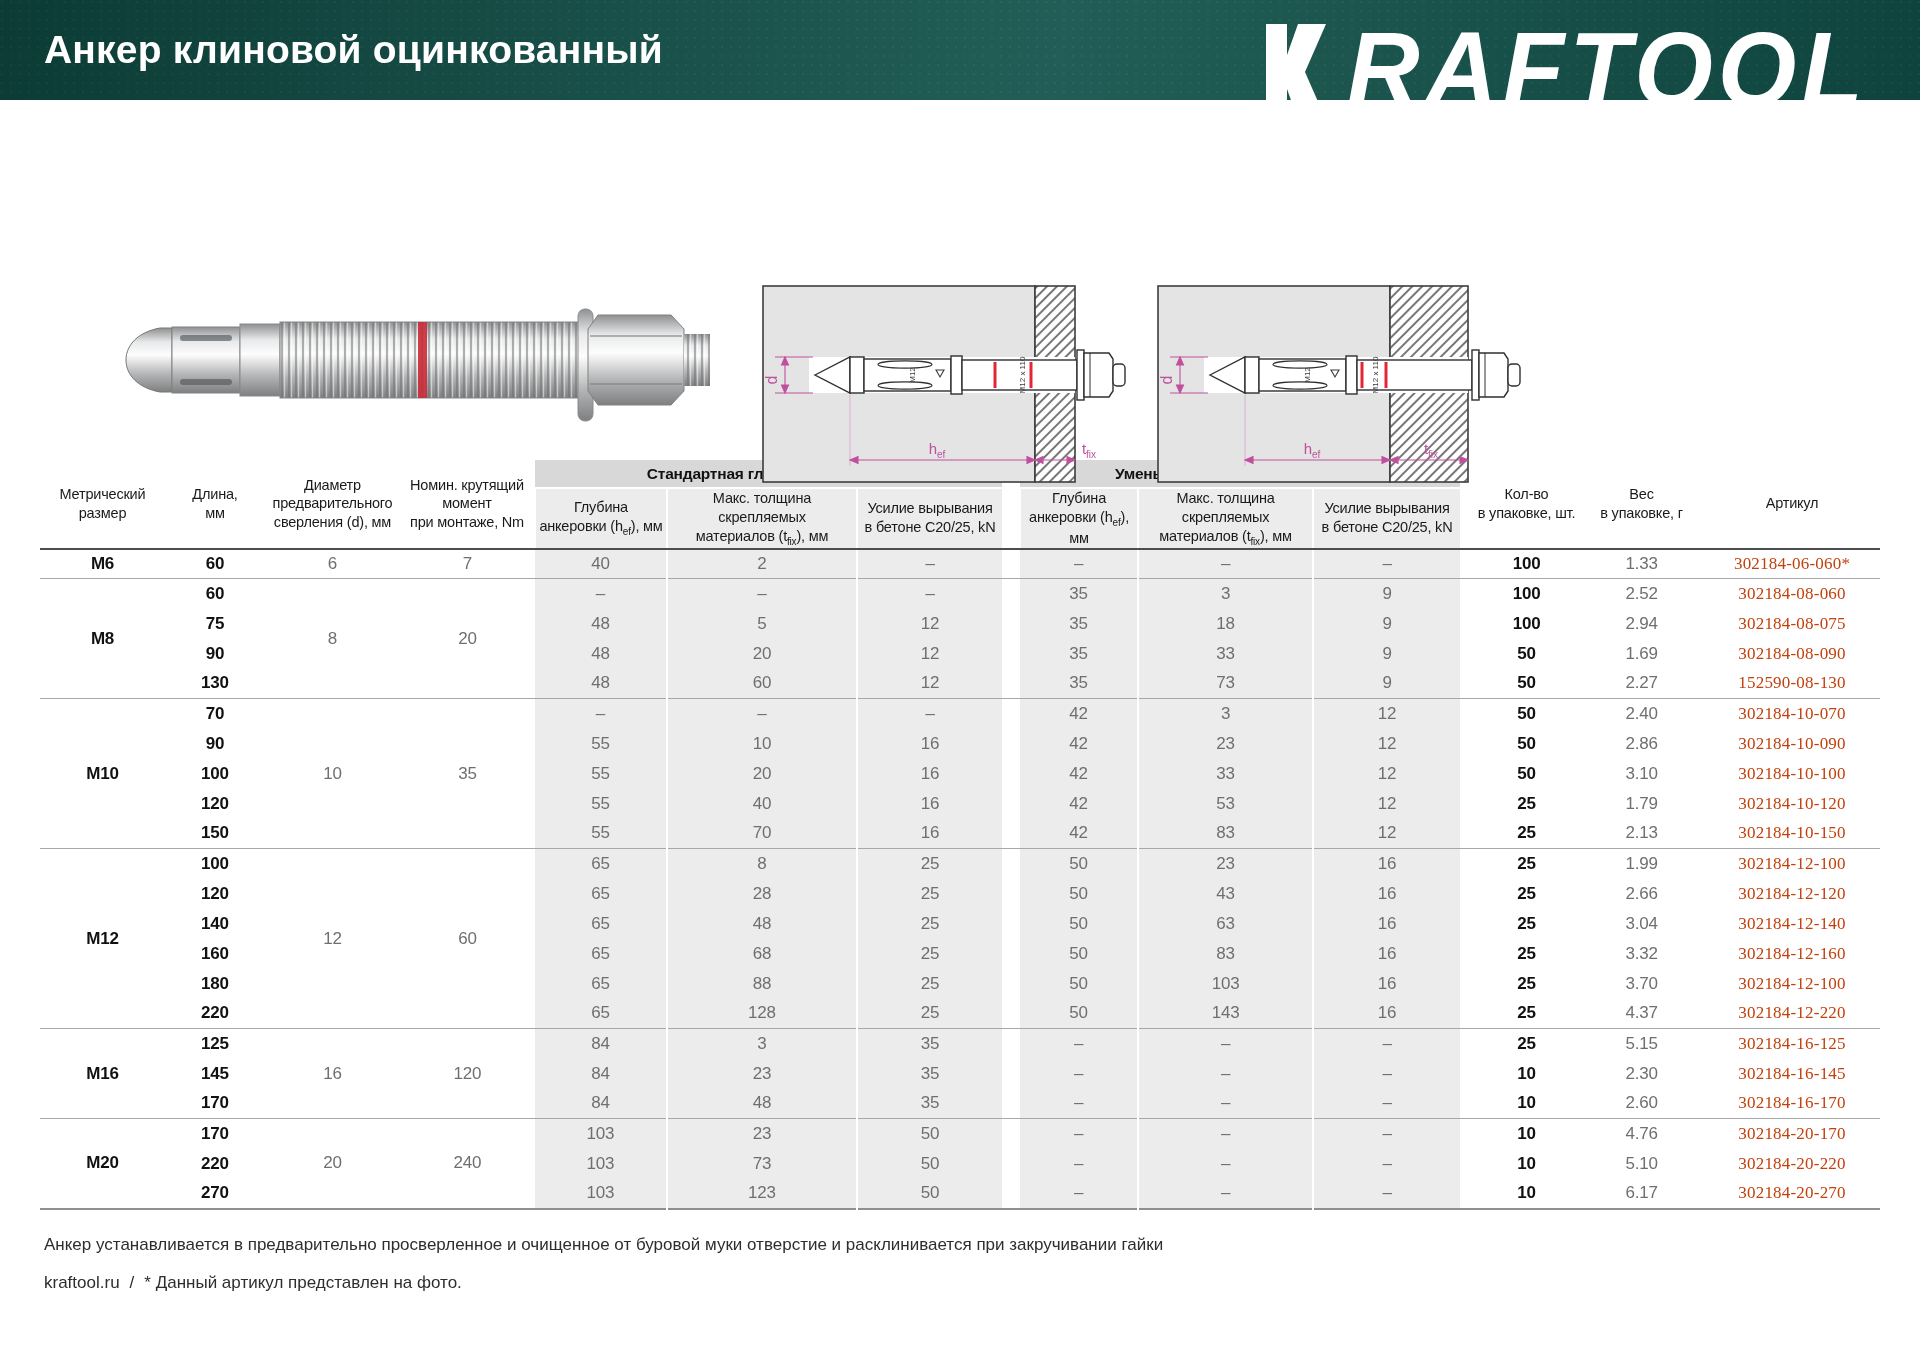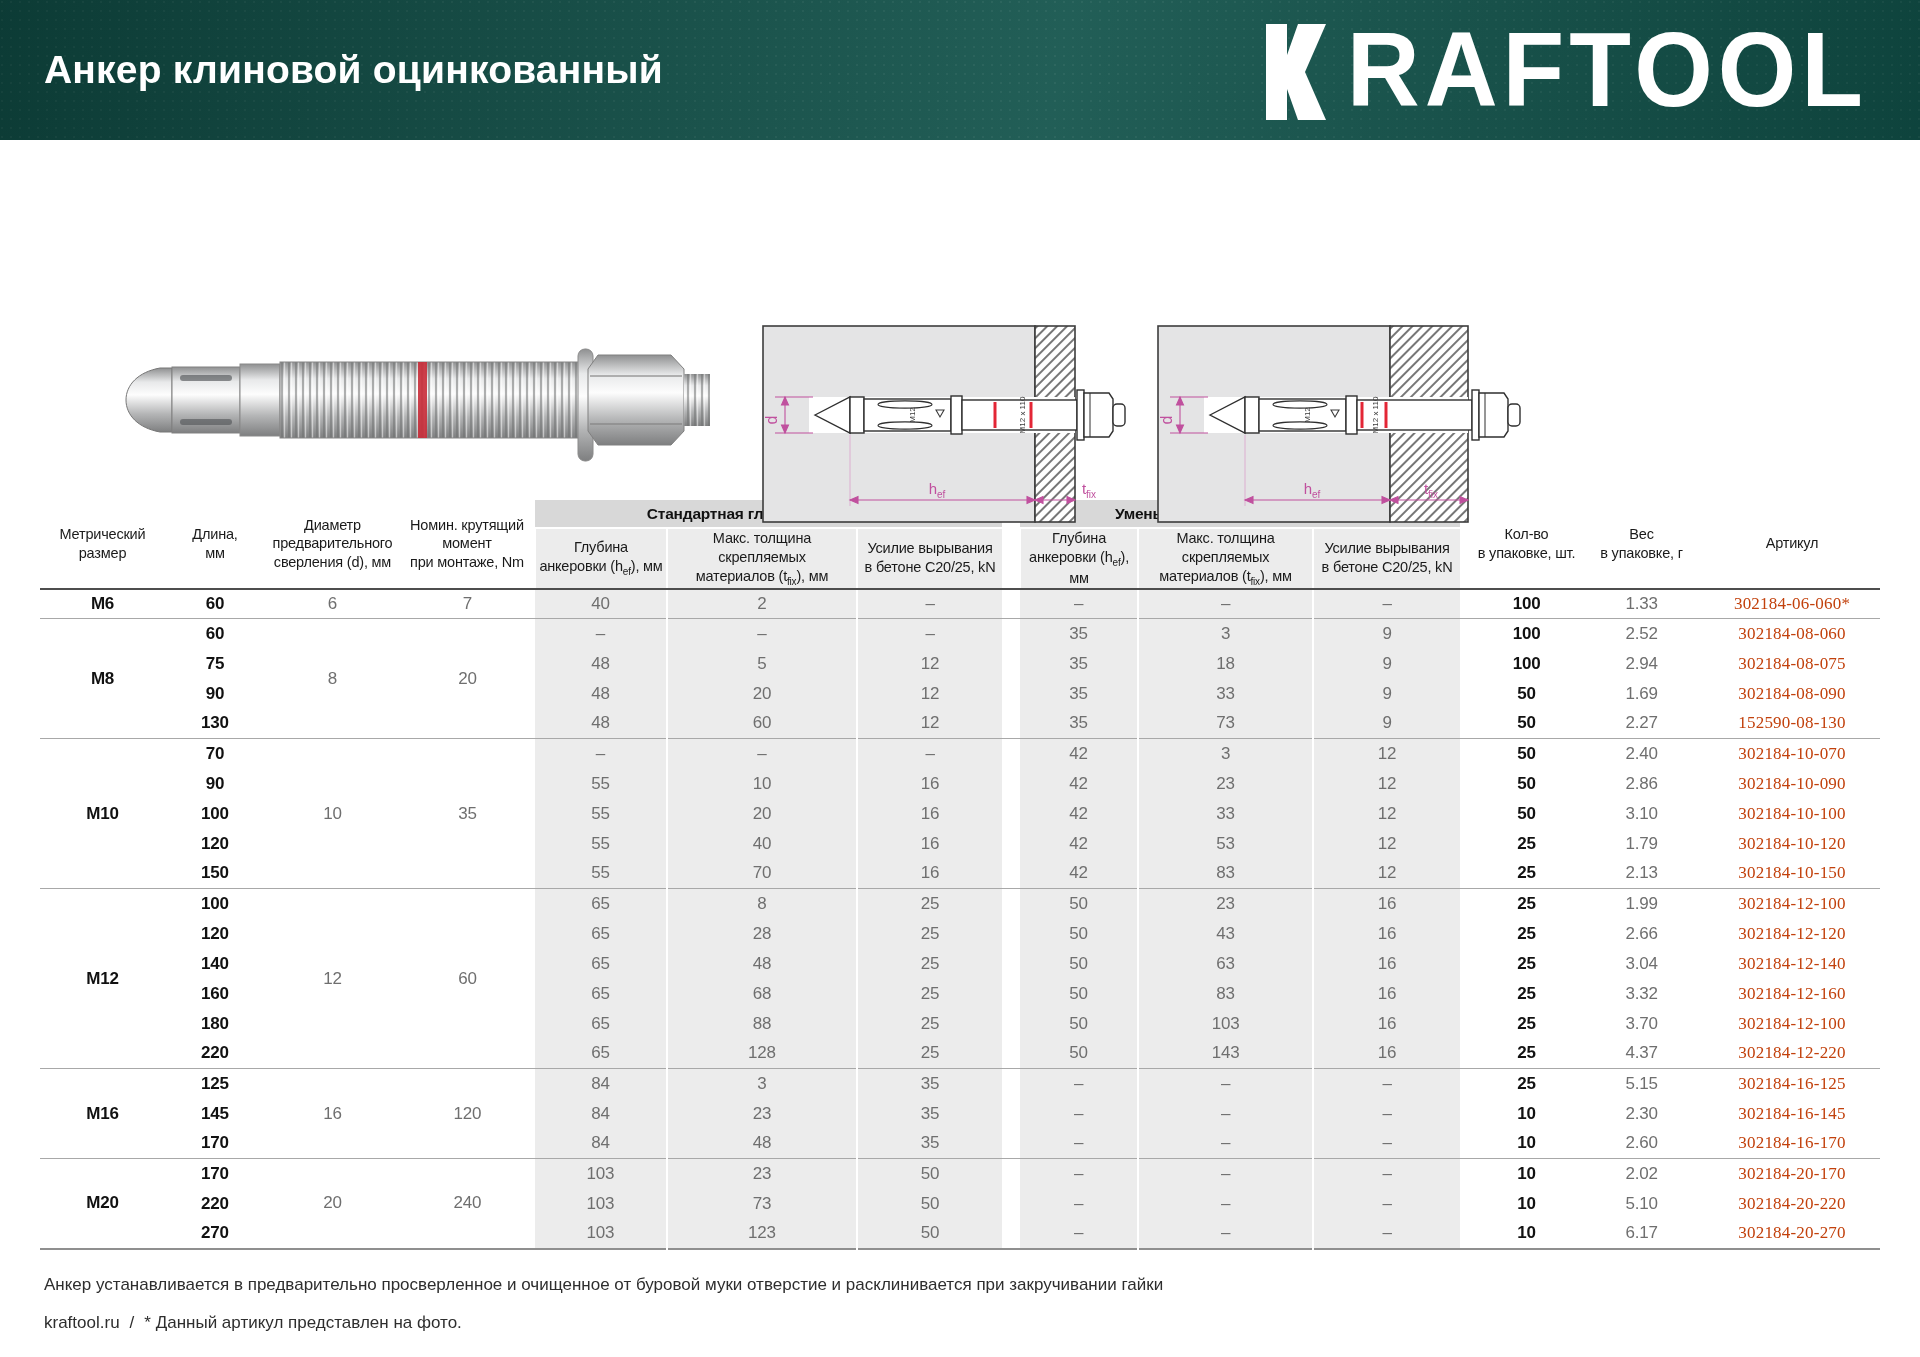--- a/index.html
+++ b/index.html
@@ -3,29 +3,29 @@
 <meta charset="utf-8">
 <style>
   * { margin:0; padding:0; box-sizing:border-box; }
   html,body { width:1920px; }
   body {
     height:1357px; overflow:hidden; background:#fff;
     font-family:"Liberation Sans", sans-serif; color:#1a1a1a;
   }
   
   .banner {
-    height:140px; position:relative; display:flex; align-items:center;
+    height:100px; position:relative; display:flex; align-items:center;
     background-color:#11524a;
     background-image:
       linear-gradient(100deg, rgba(0,0,0,.28) 0%, rgba(255,255,255,.07) 55%, rgba(0,0,0,.18) 100%),
       radial-gradient(circle at 2px 2px, rgba(255,255,255,.05) 1px, transparent 1.3px);
     background-size:100% 100%, 9px 9px;
   }
   .banner h1 { color:#fff; font-size:39px; font-weight:bold; padding-left:44px; letter-spacing:.2px; }
-  .logo { position:absolute; right:52px; top:24px; display:flex; align-items:flex-start; }
+  .logo { position:absolute; right:52px; top:24px; display:flex; align-items:flex-start;font-style:italic; }
   .logo .k-glyph { display:block; }
   .logo .brand-text {
     color:#fff; font-size:101px; font-weight:bold; letter-spacing:5px;
     line-height:92px; margin-left:6px; transform:scaleY(1.04);
   }
   
   .product-strip { position:relative; height:360px; }
   .photo-svg { position:absolute; left:118px; top:196px; }
   .diagram-svg { position:absolute; top:180px; }
   .diagram-1 { left:755px; }
@@ -539,21 +539,21 @@
         <td class="val gend" rowspan="3">240</td>
         <td class="val gray g0">103</td>
         <td class="val gray g1">23</td>
         <td class="val gray g2">50</td>
         <td class="gap"></td>
         <td class="val gray g0">–</td>
         <td class="val gray g1">–</td>
         <td class="val gray g2">–</td>
         <td class="gap"></td>
         <td class="b">10</td>
-        <td class="val">2.02</td>
+        <td class="val">4.76</td>
         <td class="art">302184-20-170</td>
       </tr>
       <tr>
         <td class="b">220</td>
         <td class="val gray g0">103</td>
         <td class="val gray g1">73</td>
         <td class="val gray g2">50</td>
         <td class="gap"></td>
         <td class="val gray g0">–</td>
         <td class="val gray g1">–</td>

